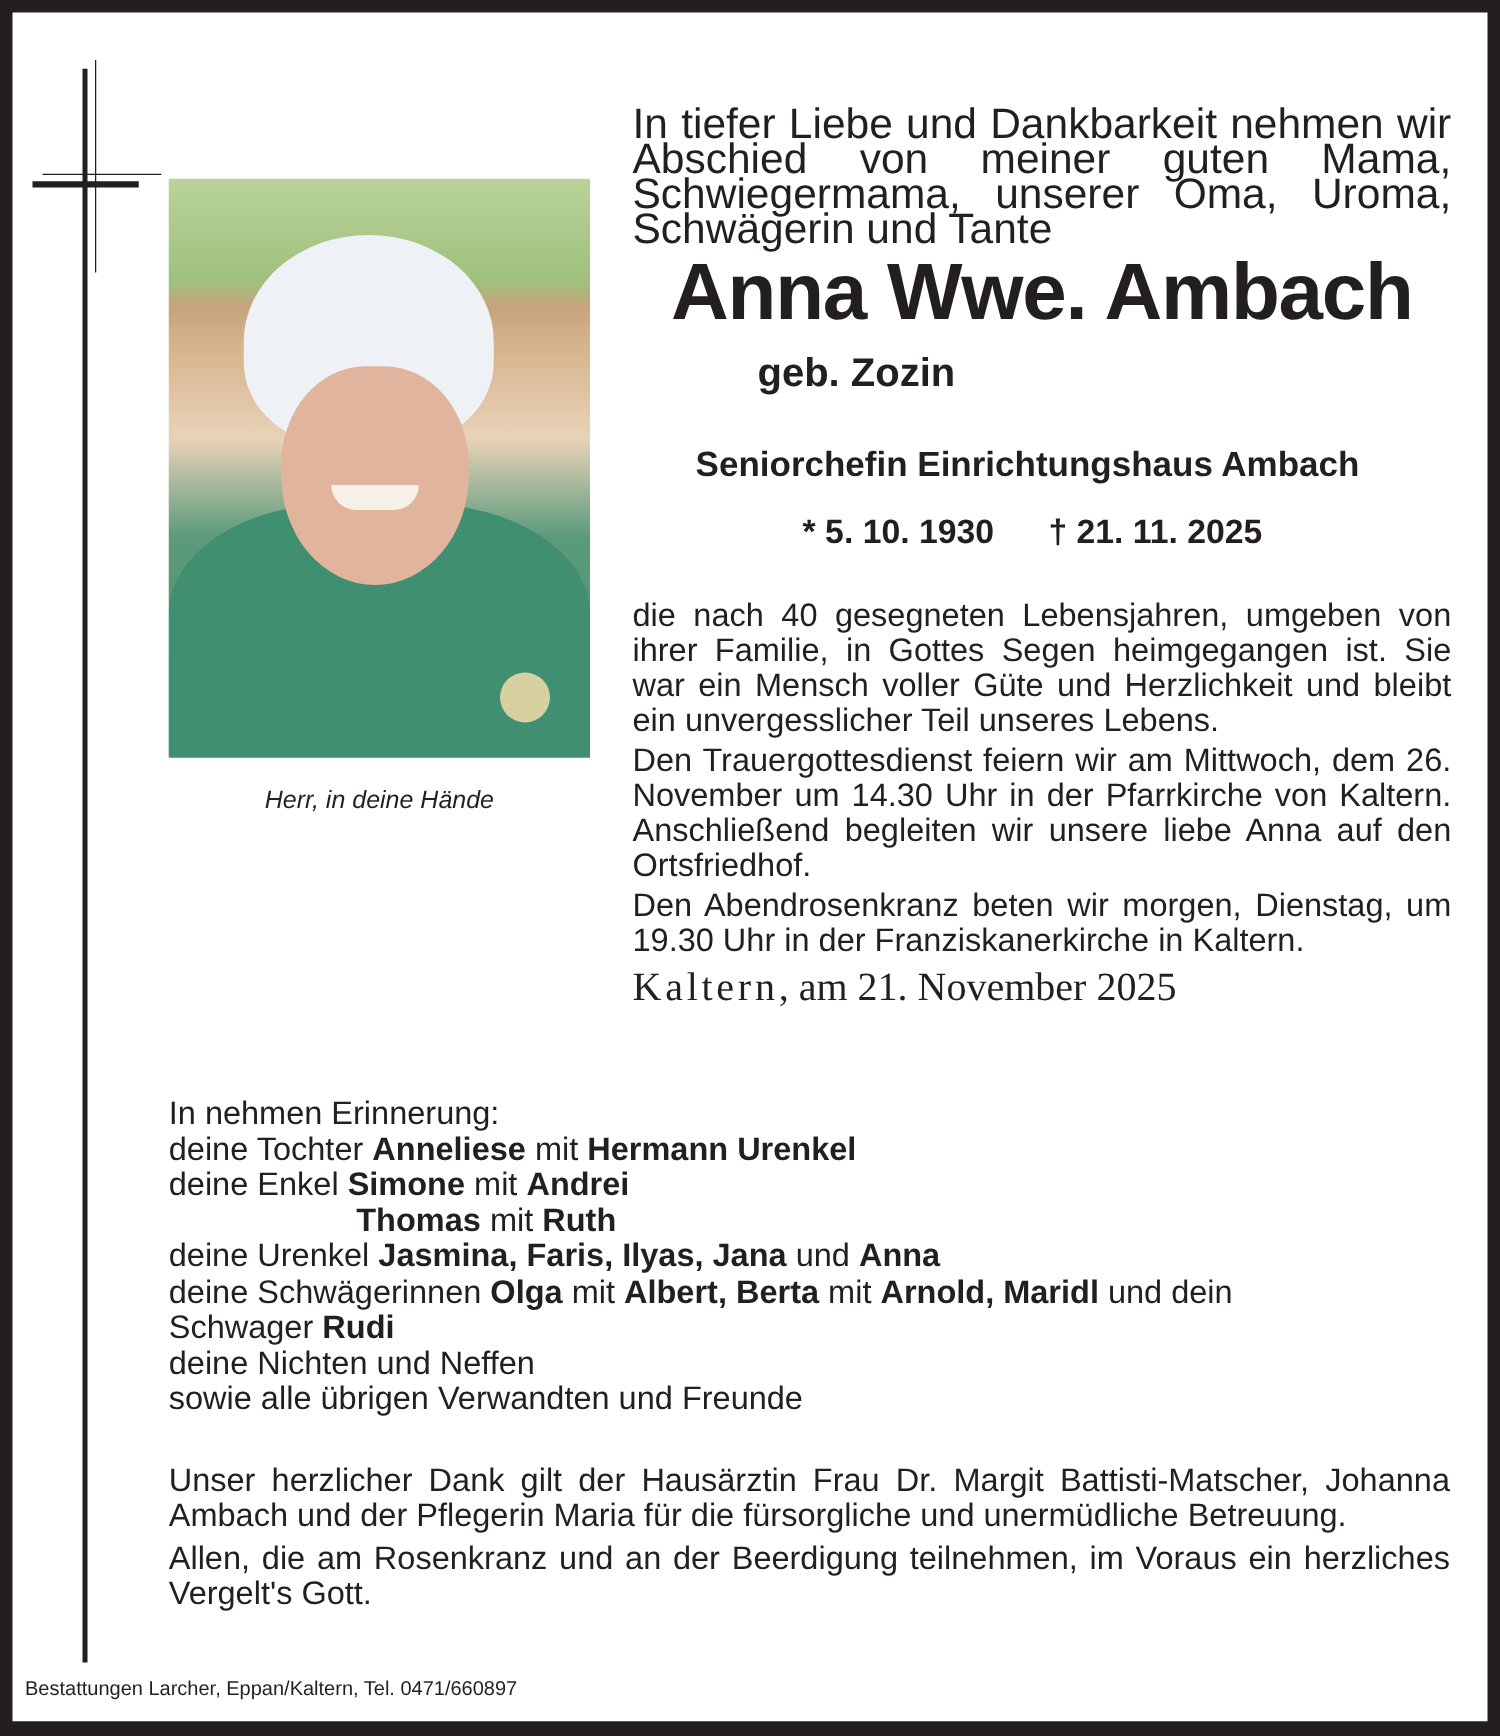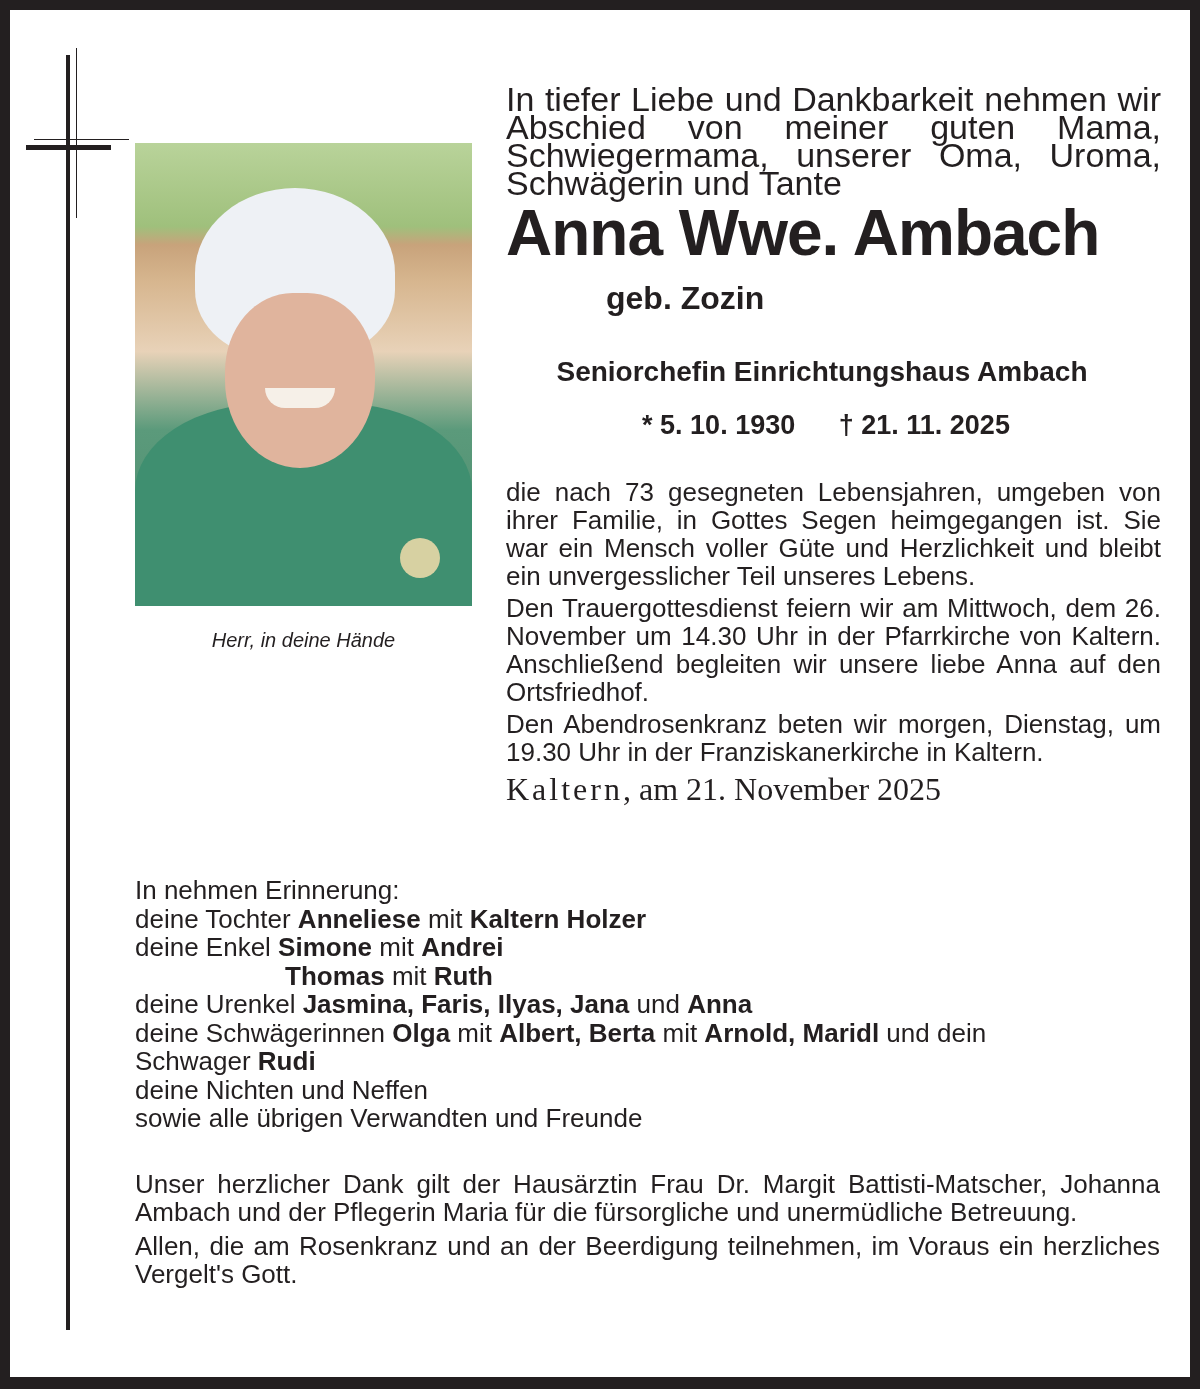--- a/index.html
+++ b/index.html
@@ -11,21 +11,21 @@
   .cross-h2 { position:absolute; left:24px; top:129px; width:95px; height:1px; background:#231f20; }
   .photo { position:absolute; left:125px; top:133px; width:337px; height:463px; overflow:hidden;
     background:linear-gradient(180deg,#b9d39a 0%,#9fc07c 18%,#c8a37b 22%,#d7b68f 30%,#e8d2b8 45%,#5b9a7b 62%,#4a8a6c 100%); }
   .photo .hair { position:absolute; left:60px; top:45px; width:200px; height:170px; border-radius:50% 50% 40% 40%; background:#eef1f5; }
   .photo .face { position:absolute; left:90px; top:150px; width:150px; height:175px; border-radius:45% 45% 50% 50%; background:#e0b49d; }
   .photo .smile { position:absolute; left:130px; top:245px; width:70px; height:20px; border-radius:0 0 40px 40px; background:#f6f0e8; }
   .photo .jacket { position:absolute; left:0; top:260px; width:337px; height:220px; border-radius:40% 40% 0 0; background:#3f8f70; }
   .photo .flower { position:absolute; left:265px; top:395px; width:40px; height:40px; border-radius:50%; background:#d7d1a2; }
   .caption { position:absolute; left:125px; top:618px; width:337px; text-align:center; font-style:italic; font-size:20px; line-height:24px; }
   .intro { position:absolute; left:496px; top:75px; width:655px; font-size:34px; line-height:28px; text-align:justify; text-align-last:left; }
-  .name { position:absolute; left:496px; top:185px; width:655px; font-size:64px; font-weight:bold; line-height:76px; letter-spacing:-1px; }
+  .name { position:absolute; left:496px; top:185px; width:655px; font-size:64px; font-weight:bold; line-height:76px; text-align:center; letter-spacing:-1px; }
   .maiden { position:absolute; left:496px; top:270px; width:455px; font-size:32px; font-weight:bold; text-align:left; margin-left:100px; }
   .title { position:absolute; left:496px; top:346px; width:632px; font-size:28px; font-weight:bold; text-align:center; }
   .dates { position:absolute; left:496px; top:400px; width:640px; font-size:27px; font-weight:bold; text-align:center; }
   .dates span { margin:0 18px; }
   .body-text { position:absolute; left:496px; top:468px; width:655px; font-size:26px; line-height:28px; }
   .body-text p { margin:0 0 4px 0; text-align:justify; }
   .place { position:absolute; left:496px; top:761px; font-size:32px;font-family:Liberation Serif, serif; }
   .place .city { letter-spacing:3px; }
   .relatives { position:absolute; left:125px; top:866px; width:1030px; font-size:26px; line-height:28.5px; }
   .relatives div { white-space:nowrap; }
@@ -59,39 +59,40 @@
   <div class="intro">In tiefer Liebe und Dankbarkeit nehmen wir Abschied von meiner guten Mama, Schwiegermama, unserer Oma, Uroma, Schwägerin und Tante</div>
   <div class="name">Anna Wwe. Ambach</div>
   <div class="maiden">geb. Zozin</div>
   <div class="title">Seniorchefin Einrichtungshaus Ambach</div>
   <div class="dates">
     <span>* 5. 10. 1930</span>
     <span>† 21. 11. 2025</span>
   </div>
 
   <div class="body-text">
-    <p>die nach 73 gesegneten Lebensjahren, umgeben von ihrer Familie, in Gottes Segen heimgegangen ist. Sie war ein Mensch voller Güte und Herzlichkeit und bleibt ein unvergesslicher Teil unseres Lebens.</p>
+    <p>die nach 40 gesegneten Lebensjahren, umgeben von ihrer Familie, in Gottes Segen heimgegangen ist. Sie war ein Mensch voller Güte und Herzlichkeit und bleibt ein unvergesslicher Teil unseres Lebens.</p>
     <p>Den Trauergottesdienst feiern wir am Mittwoch, dem 26. November um 14.30 Uhr in der Pfarrkirche von Kaltern. Anschließend begleiten wir unsere liebe Anna auf den Ortsfriedhof.</p>
     <p>Den Abendrosenkranz beten wir morgen, Dienstag, um 19.30 Uhr in der Franziskanerkirche in Kaltern.</p>
   </div>
 
   <div class="place">
     <span class="city">Kaltern</span><span>, am 21. November 2025</span>
   </div>
 
   <div class="relatives">
     <div>In nehmen Erinnerung:</div>
-    <div><span>deine Tochter </span><b>Anneliese</b><span> mit </span><b>Kaltern Holzer</b></div>
+    <div><span>deine Tochter </span><b>Anneliese</b><span> mit </span><b>Hermann Urenkel</b></div>
     <div><span>deine Enkel </span><b>Simone</b><span> mit </span><b>Andrei</b></div>
     <div class="indent"><b>Thomas</b><span> mit </span><b>Ruth</b></div>
     <div><span>deine Urenkel </span><b>Jasmina, Faris, Ilyas, Jana</b><span> und </span><b>Anna</b></div>
     <div><span>deine Schwägerinnen </span><b>Olga</b><span> mit </span><b>Albert, Berta</b><span> mit </span><b>Arnold, Maridl</b><span> und dein</span></div>
     <div><span>Schwager </span><b>Rudi</b></div>
     <div>deine Nichten und Neffen</div>
     <div>sowie alle übrigen Verwandten und Freunde</div>
   </div>
 
   <div class="thanks">
     <p>Unser herzlicher Dank gilt der Hausärztin Frau Dr. Margit Battisti-Matscher, Johanna Ambach und der Pflegerin Maria für die fürsorgliche und unermüdliche Betreuung.</p>
     <p>Allen, die am Rosenkranz und an der Beerdigung teilnehmen, im Voraus ein herzliches Vergelt's Gott.</p>
   </div>
 
+  <div class="footer">Bestattungen Larcher, Eppan/Kaltern, Tel. 0471/660897</div>
 </div>
 
 </body></html>

